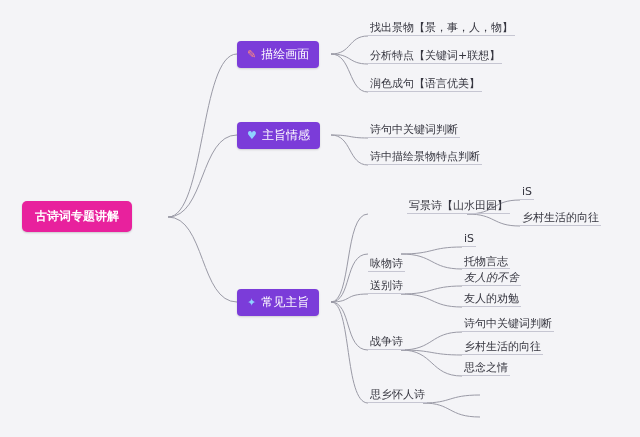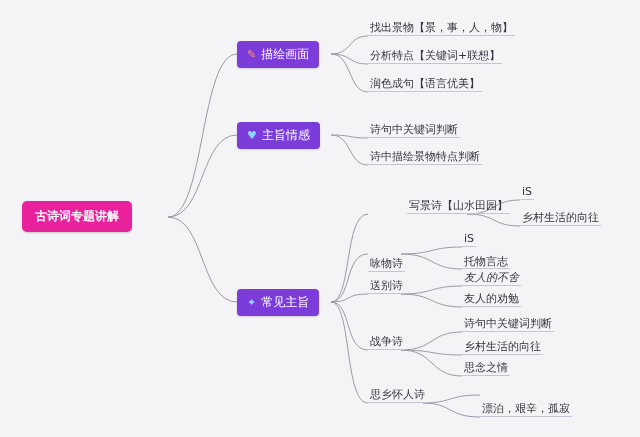--- a/index.html
+++ b/index.html
@@ -134,15 +134,14 @@
   <div class="node leaf" style="left:462px;top:231px;">iS</div>
   <div class="node leaf" style="left:462px;top:253px;font-family:Liberation Serif, serif;">托物言志</div>
 
   <div class="node leaf" style="left:462px;top:270px;font-style:italic;">友人的不舍</div>
   <div class="node leaf" style="left:462px;top:291px;">友人的劝勉</div>
 
   <div class="node leaf" style="left:462px;top:316px;">诗句中关键词判断</div>
   <div class="node leaf" style="left:462px;top:339px;">乡村生活的向往</div>
   <div class="node leaf" style="left:462px;top:360px;">思念之情</div>
 
-  <div class="node leaf" style="left:480px;top:401px;">漂泊，艰辛，孤寂</div>
 
 </div>
 
 </body></html>

